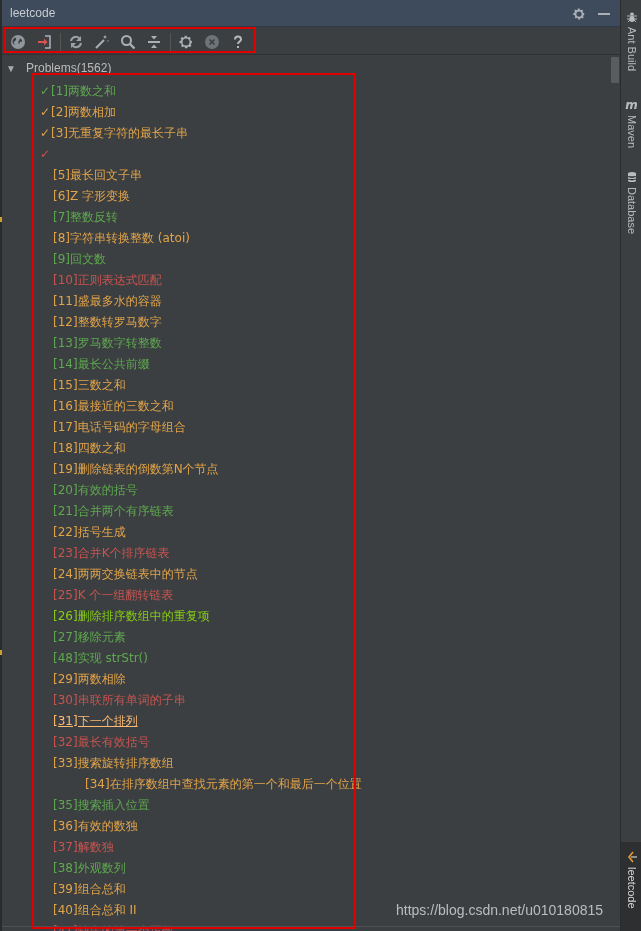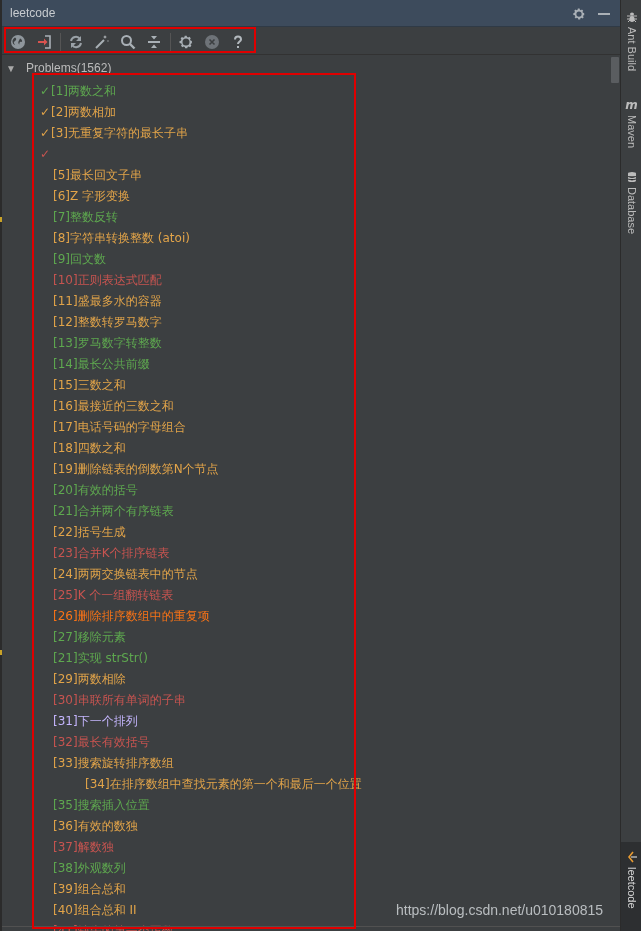--- a/index.html
+++ b/index.html
@@ -225,41 +225,41 @@
         <div class="item" style="top: 508px;">
           <span class="nocheck"></span>
           <span style="color: rgb(226, 164, 73);">[24]两两交换链表中的节点</span>
         </div>
         <div class="item" style="top: 529px;">
           <span class="nocheck"></span>
           <span style="color: rgb(199, 84, 80);">[25]K 个一组翻转链表</span>
         </div>
         <div class="item" style="top: 550px;">
           <span class="nocheck"></span>
-          <span style="color: #f97316;">[26]删除排序数组中的重复项</span>
+          <span style="color: #84cc16;">[26]删除排序数组中的重复项</span>
         </div>
         <div class="item" style="top: 571px;">
           <span class="nocheck"></span>
           <span style="color: rgb(94, 168, 79);">[27]移除元素</span>
         </div>
         <div class="item" style="top: 592px;">
           <span class="nocheck"></span>
-          <span style="color: rgb(94, 168, 79);">[21]实现 strStr()</span>
+          <span style="color: rgb(94, 168, 79);">[48]实现 strStr()</span>
         </div>
         <div class="item" style="top: 613px;">
           <span class="nocheck"></span>
           <span style="color: rgb(226, 164, 73);">[29]两数相除</span>
         </div>
         <div class="item" style="top: 634px;">
           <span class="nocheck"></span>
           <span style="color: rgb(199, 84, 80);">[30]串联所有单词的子串</span>
         </div>
         <div class="item" style="top: 655px;">
           <span class="nocheck"></span>
-          <span style="color: #c4b5fd;">[31]下一个排列</span>
+          <span style="color: #fdba74; text-decoration: underline;">[31]下一个排列</span>
         </div>
         <div class="item" style="top: 676px;">
           <span class="nocheck"></span>
           <span style="color: rgb(199, 84, 80);">[32]最长有效括号</span>
         </div>
         <div class="item" style="top: 697px;">
           <span class="nocheck"></span>
           <span style="color: rgb(226, 164, 73);">[33]搜索旋转排序数组</span>
         </div>
         <div class="item" style="top: 718px;">

